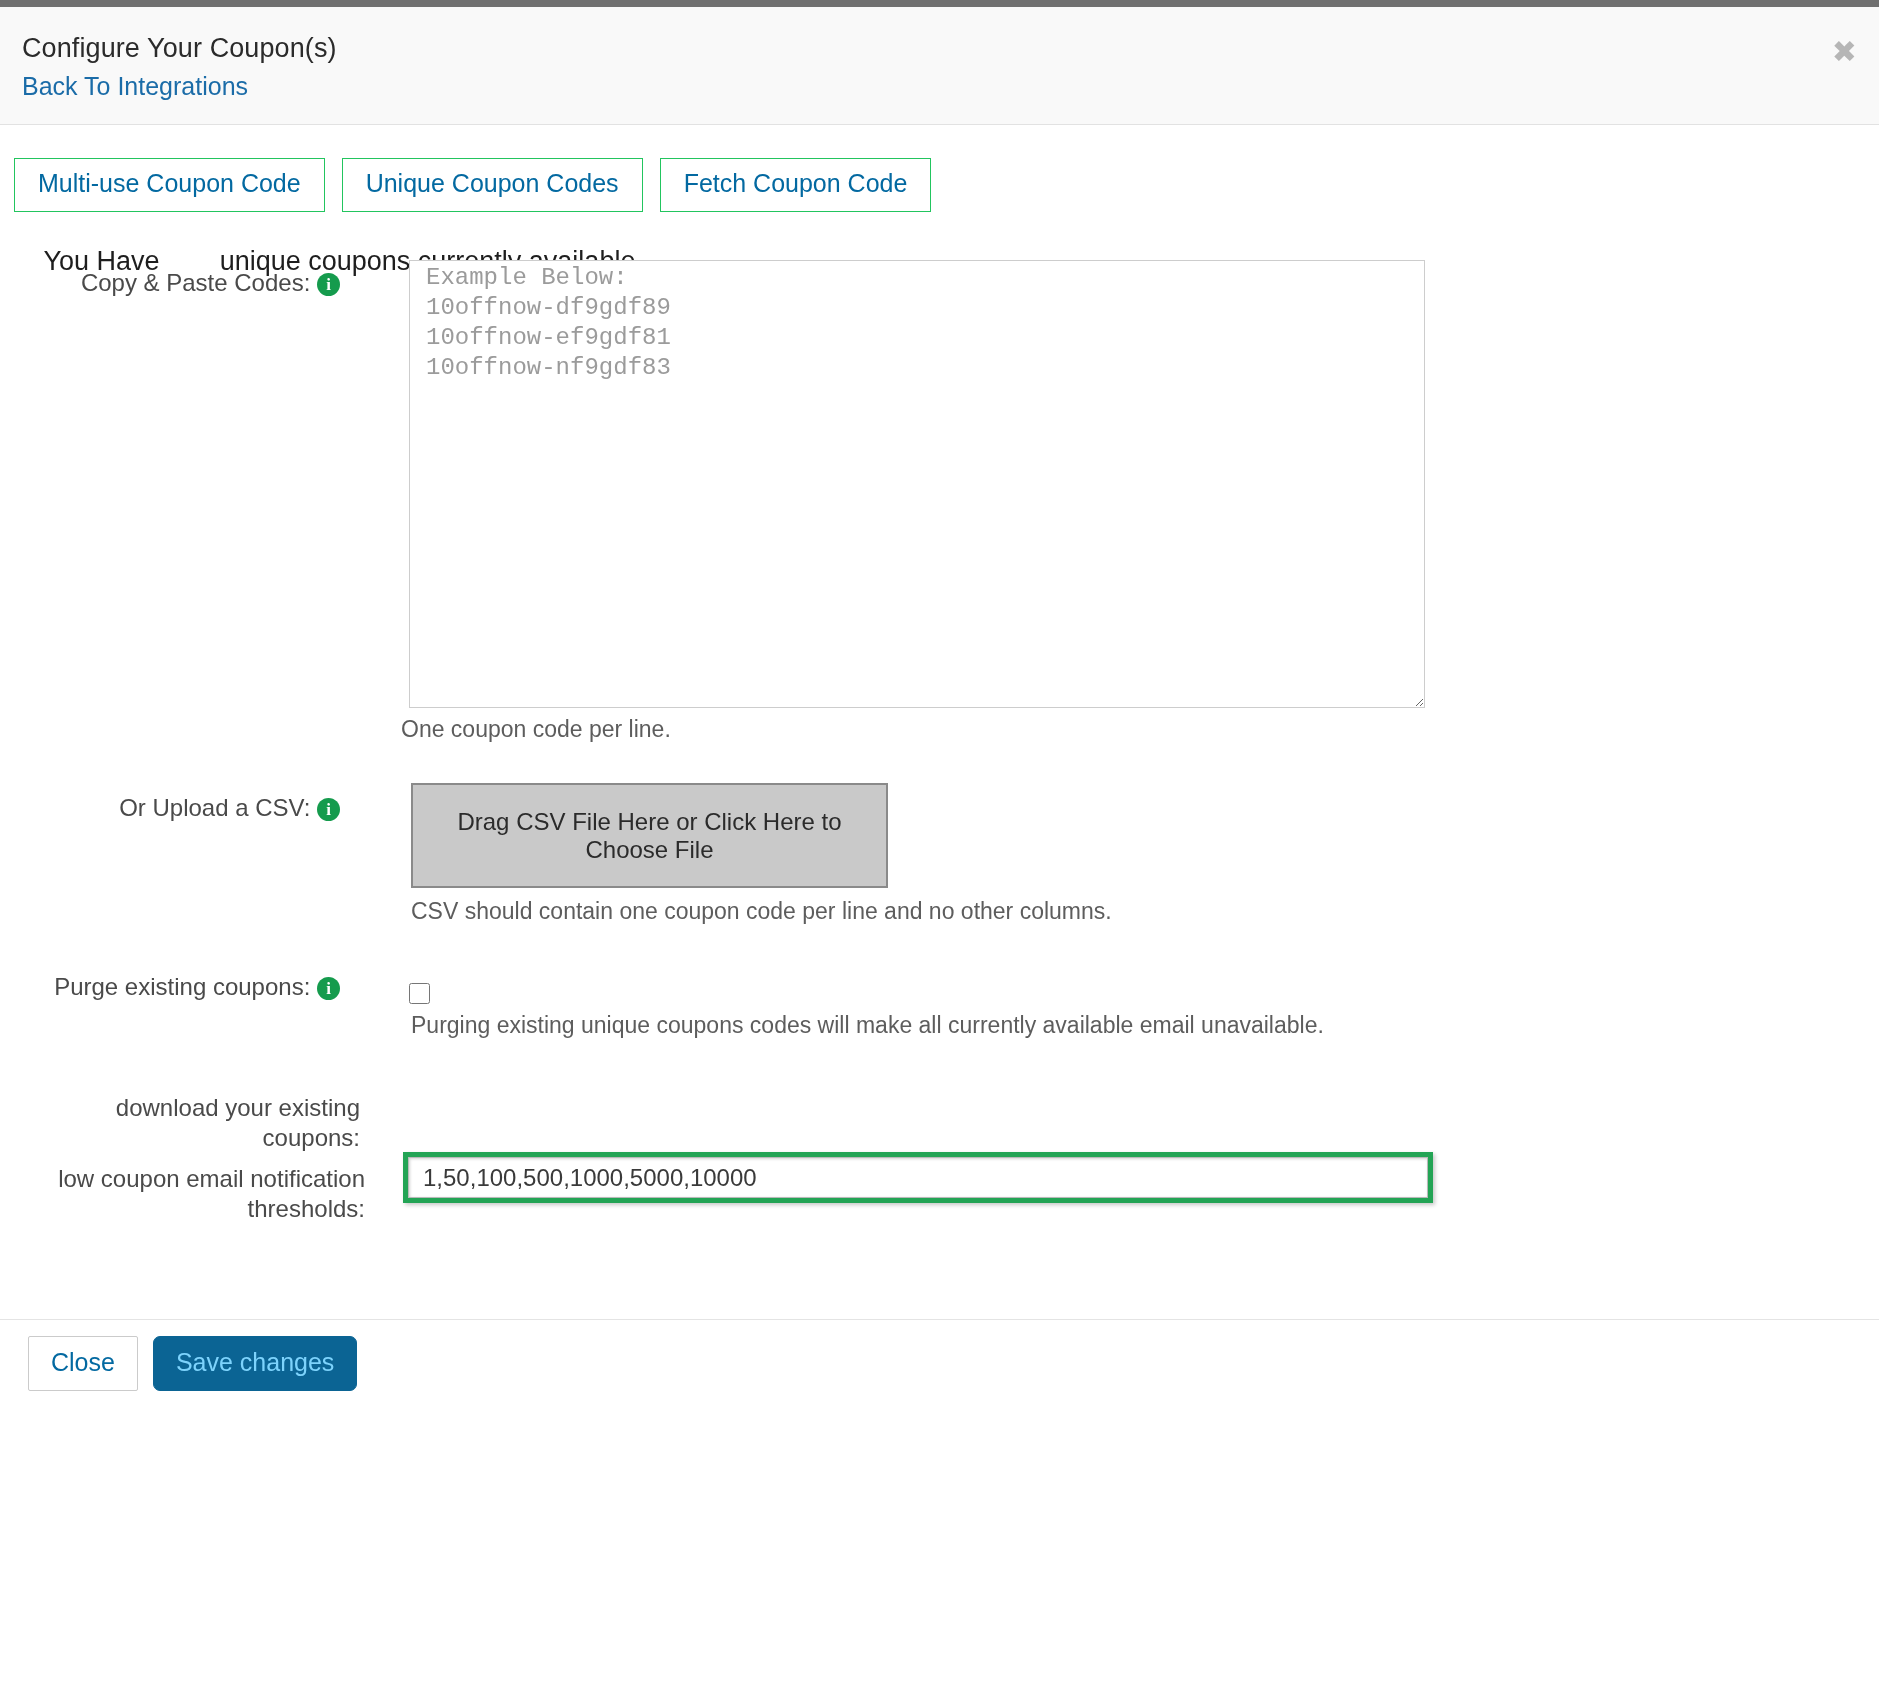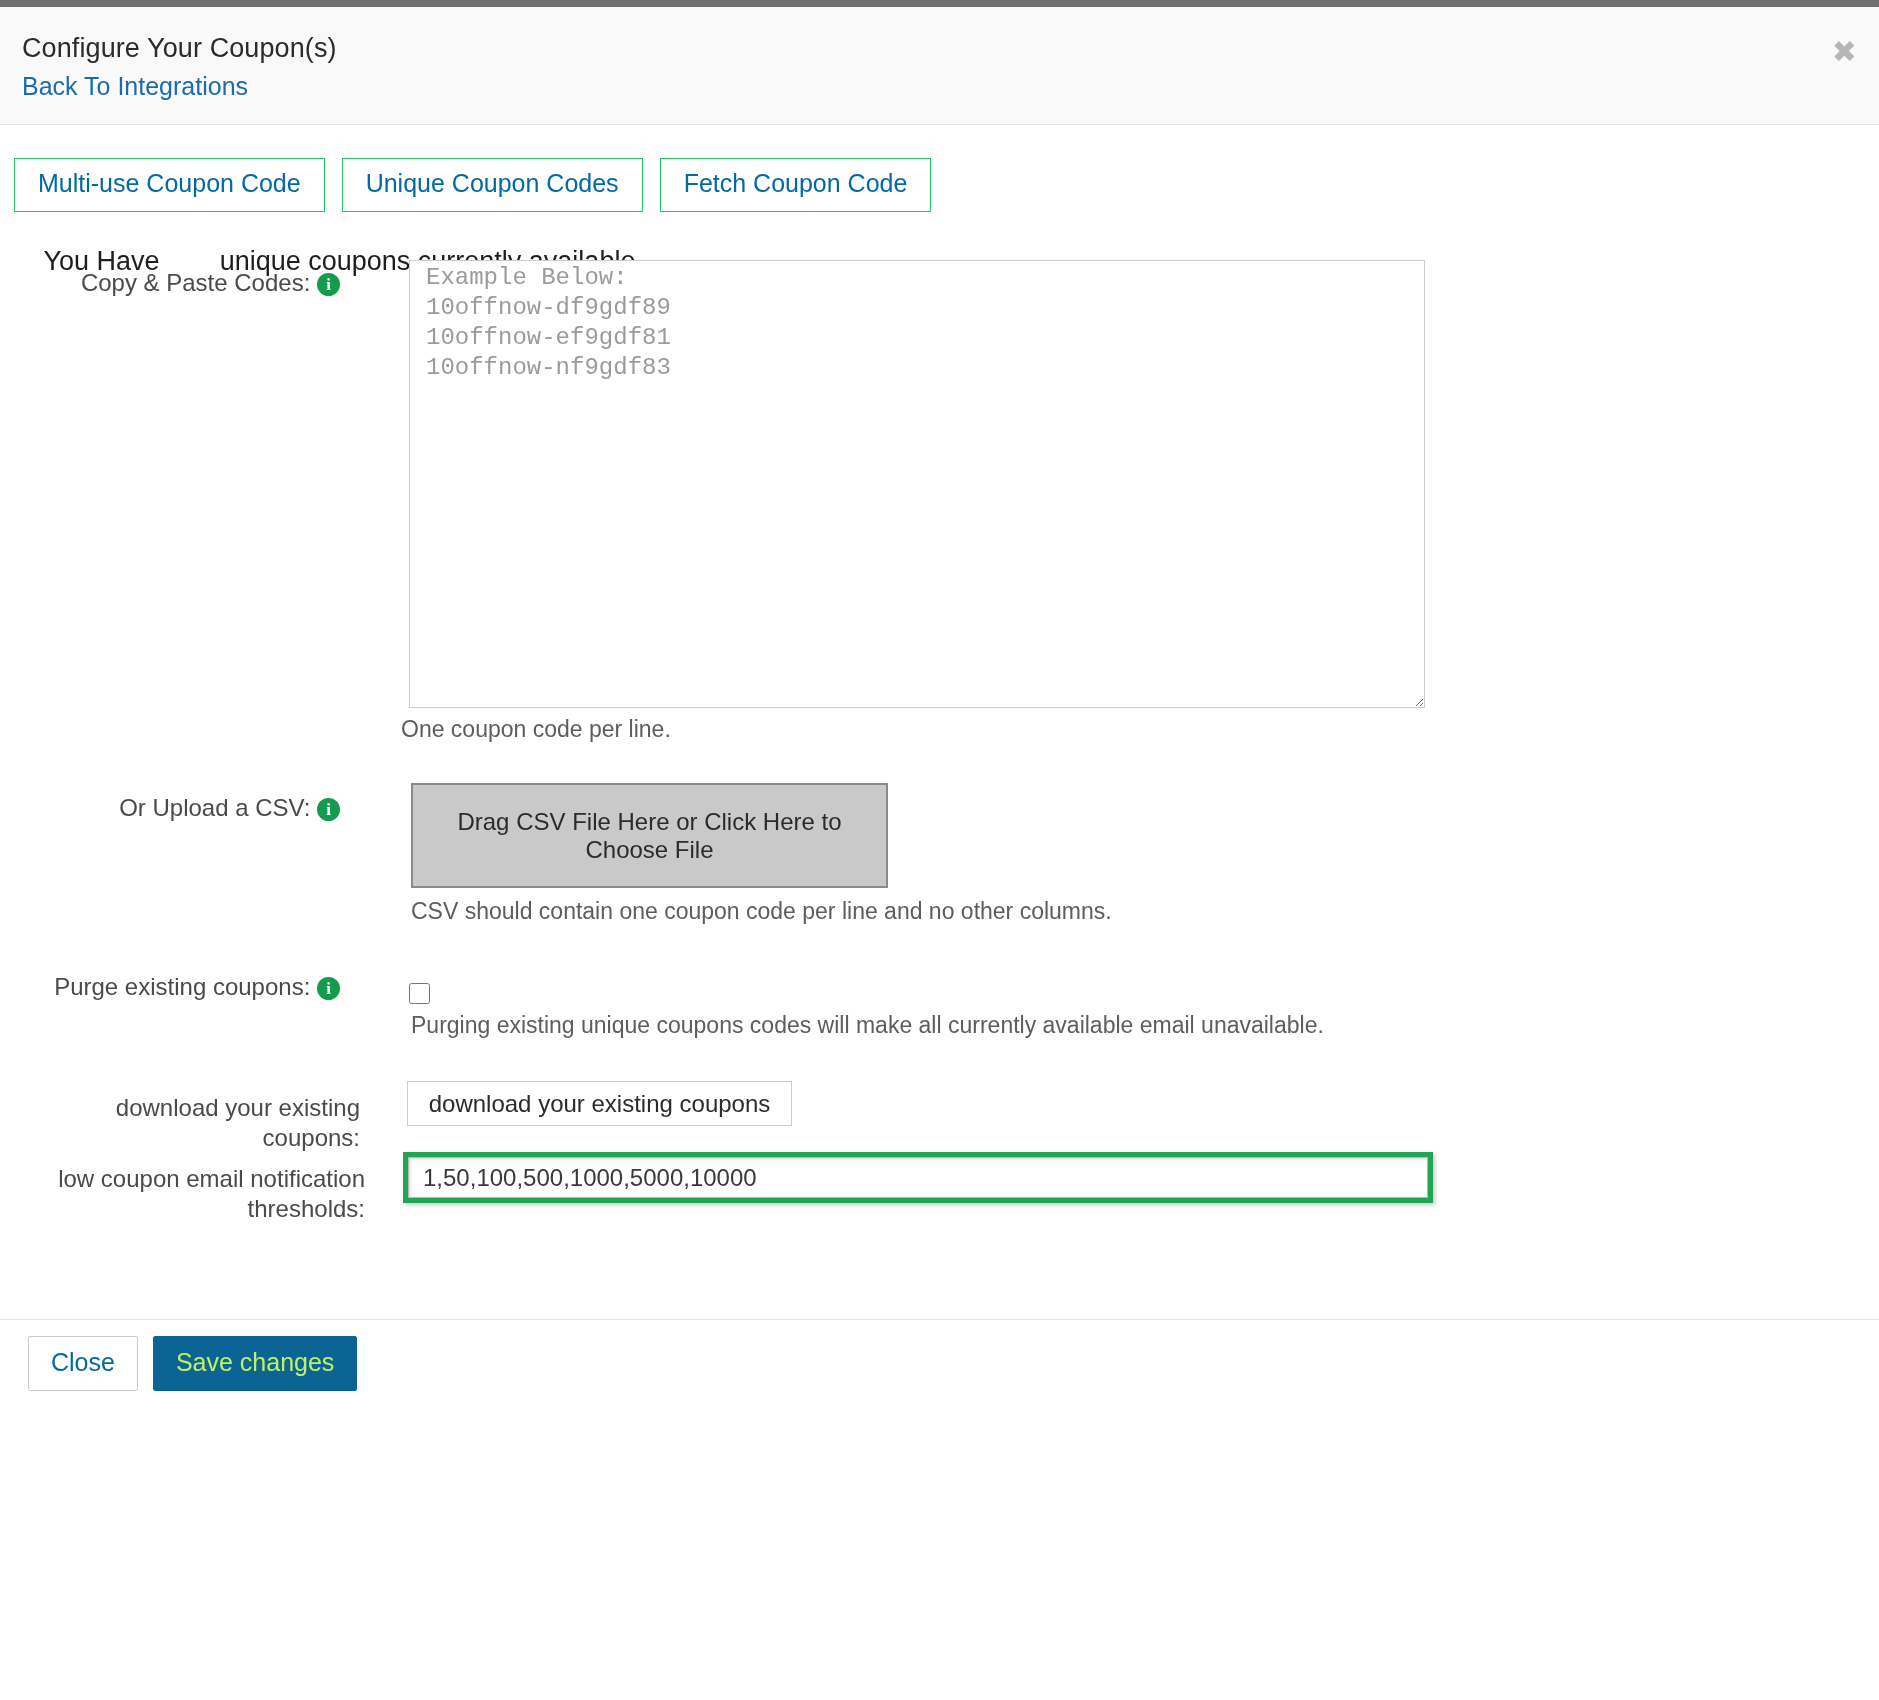--- a/index.html
+++ b/index.html
@@ -239,26 +239,26 @@
     color: #0369a1;
     font-size: 25px;
     font-family: "Liberation Sans", sans-serif;
     padding: 11px 22px 13px 22px;
     cursor: pointer;
     border-radius: 2px;
   }
   .btn-save {
     background: #0b6494;
     border: 1px solid #0b6494;
-    color: #bef264;
+    color: #7dd3fc;
     font-size: 25px;
     font-family: "Liberation Sans", sans-serif;
     padding: 11px 22px 13px 22px;
     cursor: pointer;
-    border-radius: 2px;
+    border-radius: 7px;
   }
 </style>
 </head>
 <body>
 
 <div id="page">
 
   <div class="chrome-bar chrome-top"></div>
 
   <div class="modal-header">
@@ -295,21 +295,20 @@
   <div class="helper-text" style="left:411px; top:898px;">CSV should contain one coupon code per line and no other columns.</div>
 
   <div class="field-label" style="left:20px; top:972px; width:320px;">
     <span>Purge existing coupons:</span>
     <span class="info-icon">i</span>
   </div>
   <input type="checkbox" class="purge-checkbox" style="">
   <div class="helper-text" style="left:411px; top:1012px;">Purging existing unique coupons codes will make all currently available email unavailable.</div>
 
   <div class="field-label" style="left:20px; top:1093px; width:340px;">download your existing coupons:</div>
-  <button class="download-btn">download your existing coupons</button>
 
   <div class="field-label" style="left:20px; top:1164px; width:345px;">low coupon email notification thresholds:</div>
   <div class="threshold-wrap">
     <input type="text" class="threshold-input" value="1,50,100,500,1000,5000,10000" style="">
   </div>
 
   <div class="modal-footer">
     <div class="footer-inner">
       <button class="btn-close">Close</button>
       <button class="btn-save">Save changes</button>

